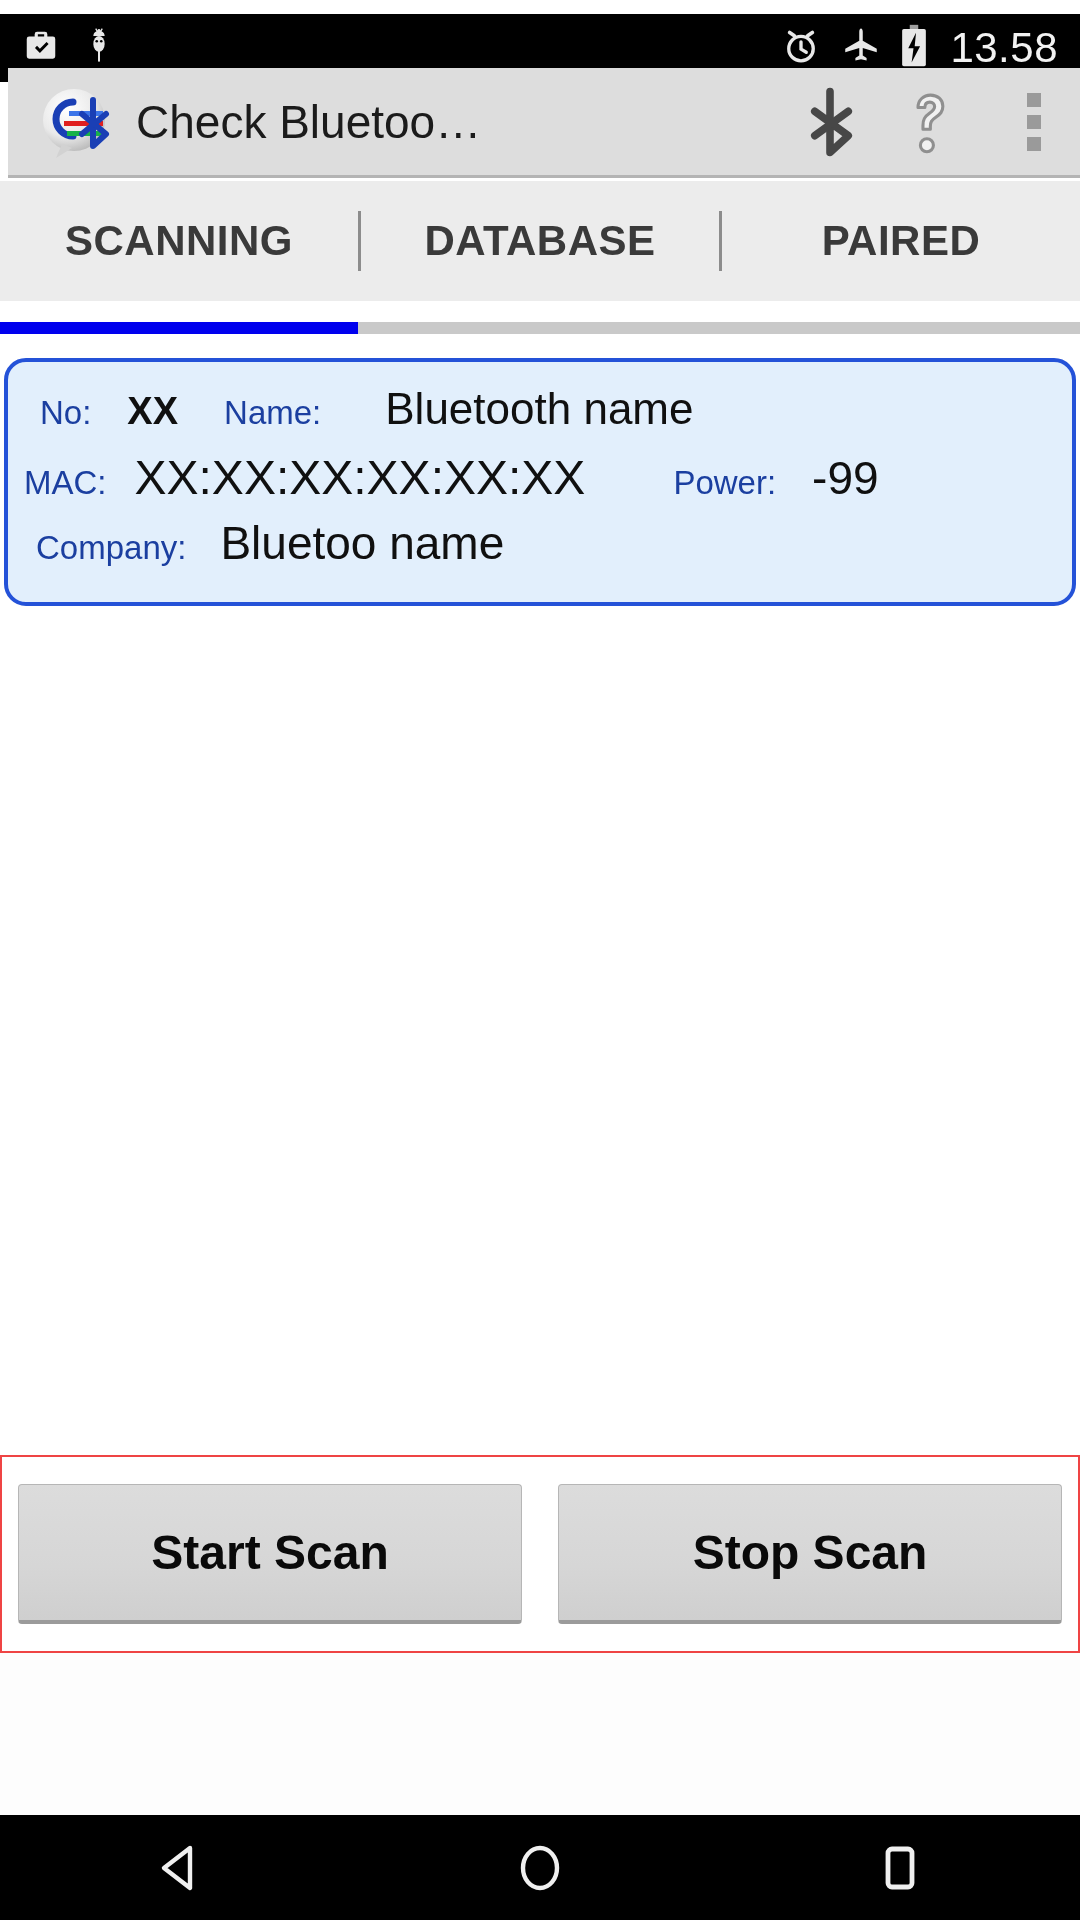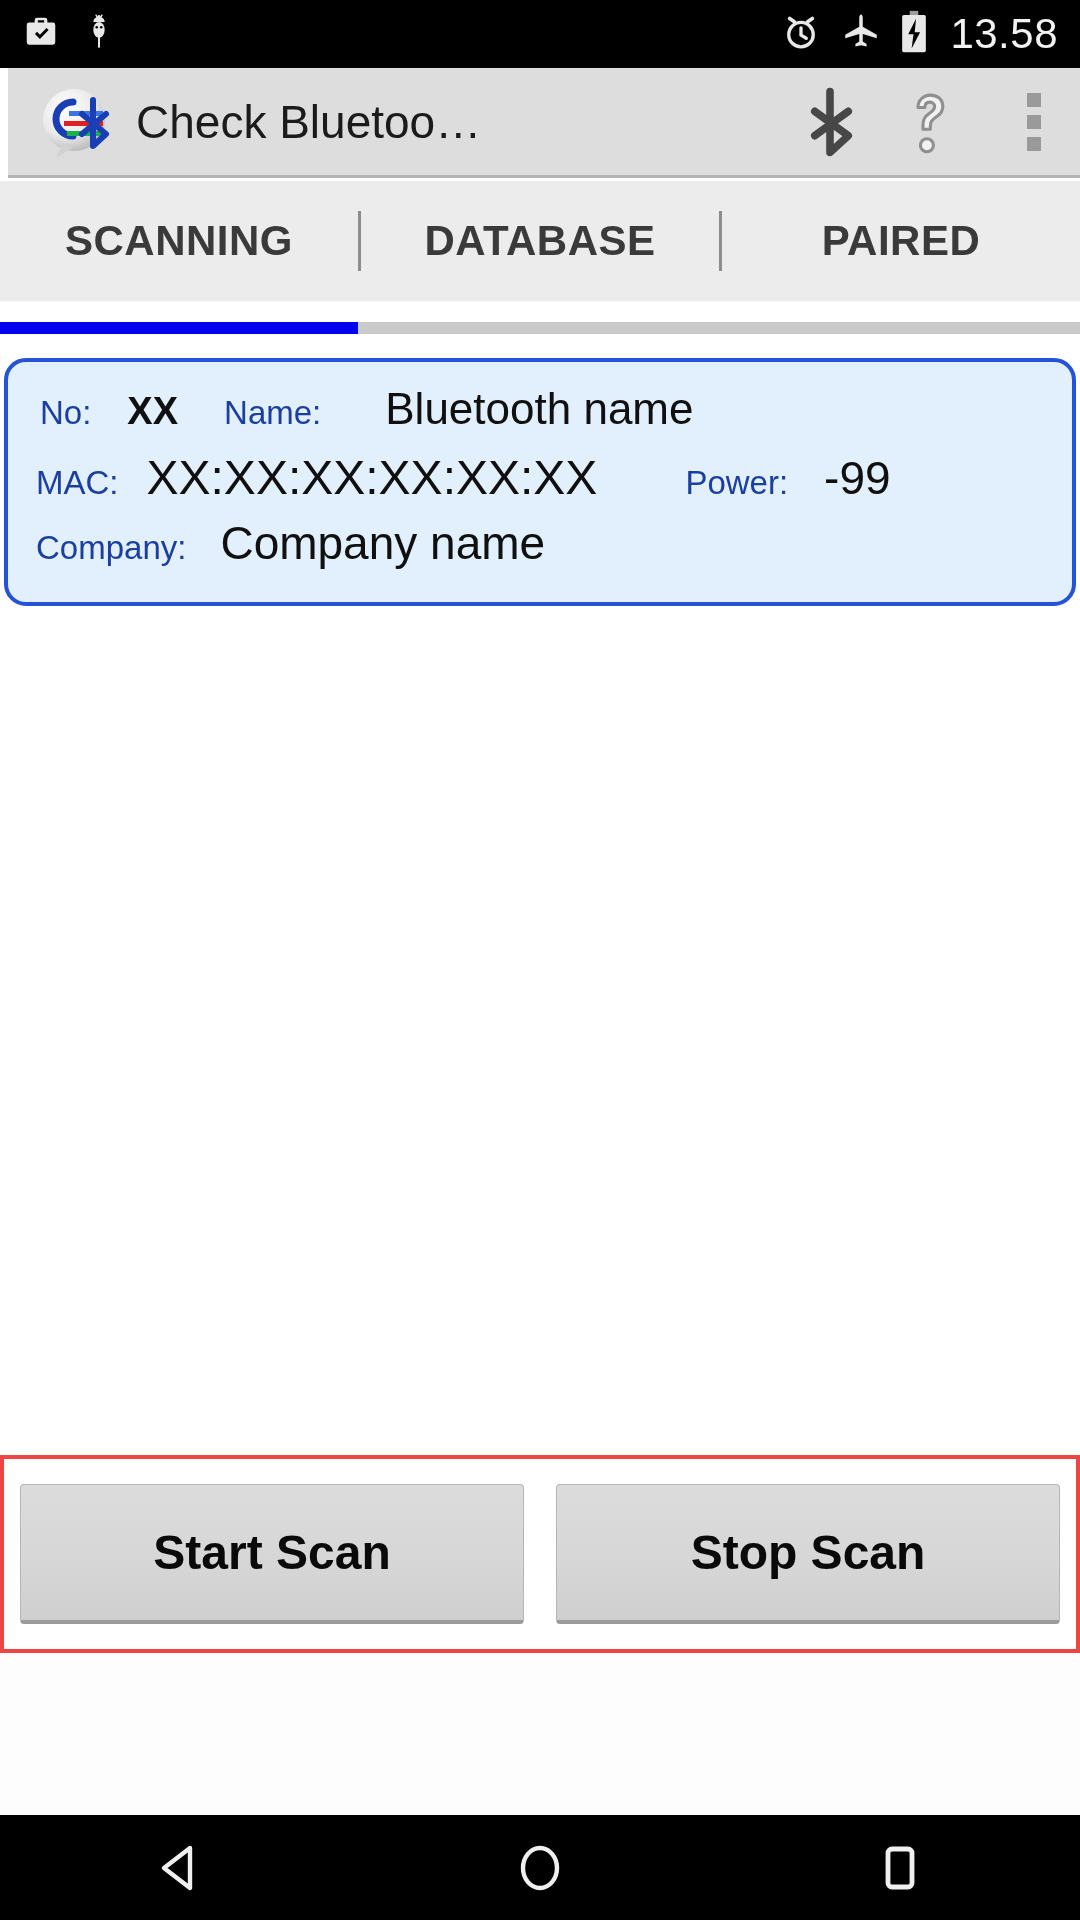--- a/index.html
+++ b/index.html
@@ -6,21 +6,21 @@
   html, body {
     width:1080px; height:1920px;
     background:#ffffff;
     font-family:"Liberation Sans", sans-serif;
     overflow:hidden;
   }
   #screen { position:relative; width:1080px; height:1920px; background:#ffffff; }
 
   
   .status-bar{
-    position:absolute; top:0; left:0; width:1080px; height:68px;
+    position:absolute; top:14px; left:0; width:1080px; height:68px;
     background:#000000; display:flex; align-items:center;
     padding:0 22px;
   }
   .status-left{ display:flex; align-items:center; gap:22px; }
   .status-right{ margin-left:auto; display:flex; align-items:center; gap:18px; }
   .status-clock{
     color:#f2f2f2; font-size:42px; letter-spacing:0.5px;
     font-family:"Liberation Sans", sans-serif; line-height:1;
     padding-left:4px;
   }
@@ -80,38 +80,38 @@
     color:#1b3fa0; font-size:33px; font-family:"Liberation Sans", sans-serif;
   }
   .val{
     color:#101010; font-family:"Liberation Sans", sans-serif;
   }
   .r1 .lbl.no{ margin-left:32px;text-align:right; }
   .r1 .val.no{ font-size:38px; font-weight:bold; margin-left:36px; }
   .r1 .lbl.name{ margin-left:46px; }
   .r1 .val.name{ font-size:44px; margin-left:64px; }
 
-  .r2 .lbl.mac{ margin-left:28px;text-align:right; }
+  .r2 .lbl.mac{ margin-left:16px;text-align:right; }
   .r2 .val.mac{ font-size:48px; margin-left:28px; }
   .r2 .lbl.pwr{ margin-left:88px; }
   .r2 .val.pwr{ font-size:46px; margin-left:36px; }
 
   .r3 .lbl.comp{ margin-left:28px; }
   .r3 .val.comp{ font-size:46px; margin-left:34px; }
 
   
   .content-area{
     position:absolute; top:606px; left:0; width:1080px; height:861px;
     background:#ffffff;
   }
 
   
   .button-bar{
     position:absolute; top:1455px; left:0; width:1080px; height:198px;
-    background:#ffffff; border:4px solid #ef4444;
+    background:#ffffff; border:2px solid #ef4444;
     display:flex; align-items:center; justify-content:space-between;
     padding:0 16px;
   }
   .scan-btn{
     width:504px; height:140px;
     background:linear-gradient(to bottom,#dcdcdc 0%,#d6d6d6 60%,#cfcfcf 100%);
     border:1px solid #b6b6b6;
     border-bottom:4px solid #9b9b9b;
     border-radius:4px;
     display:flex; align-items:center; justify-content:center;
@@ -244,21 +244,21 @@
       <span class="val name">Bluetooth name</span>
     </div>
     <div class="row r2">
       <span class="lbl mac">MAC:</span>
       <span class="val mac">XX:XX:XX:XX:XX:XX</span>
       <span class="lbl pwr">Power:</span>
       <span class="val pwr">-99</span>
     </div>
     <div class="row r3">
       <span class="lbl comp">Company:</span>
-      <span class="val comp">Company name</span>
+      <span class="val comp">Bluetoo name</span>
     </div>
   </div>
 
   <div class="content-area"></div>
 
   <div class="button-bar">
     <div class="scan-btn">Start Scan</div>
     <div class="scan-btn">Stop Scan</div>
   </div>
   <div class="bottom-white"></div>

